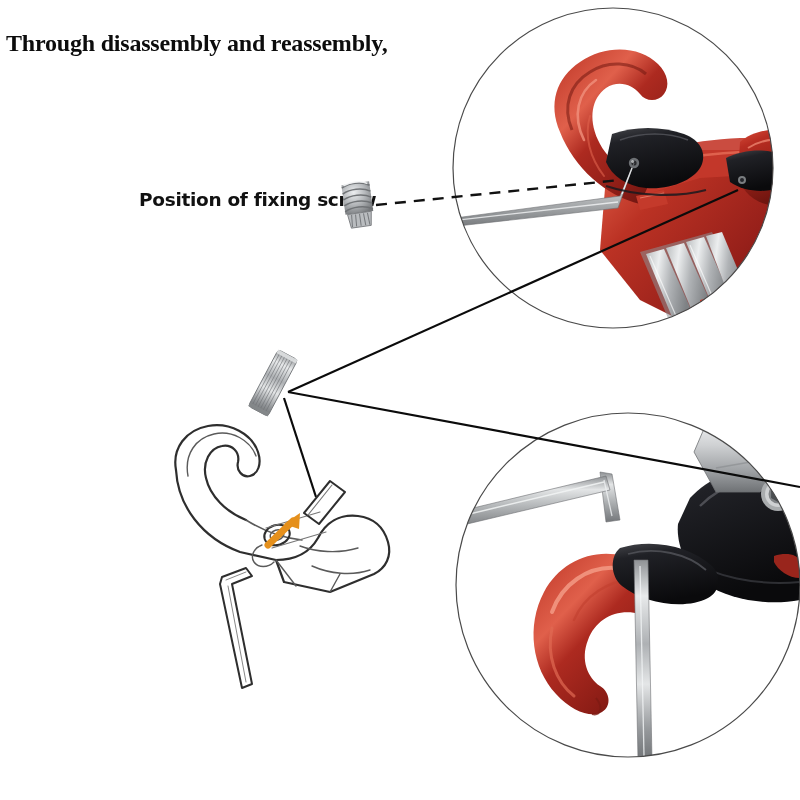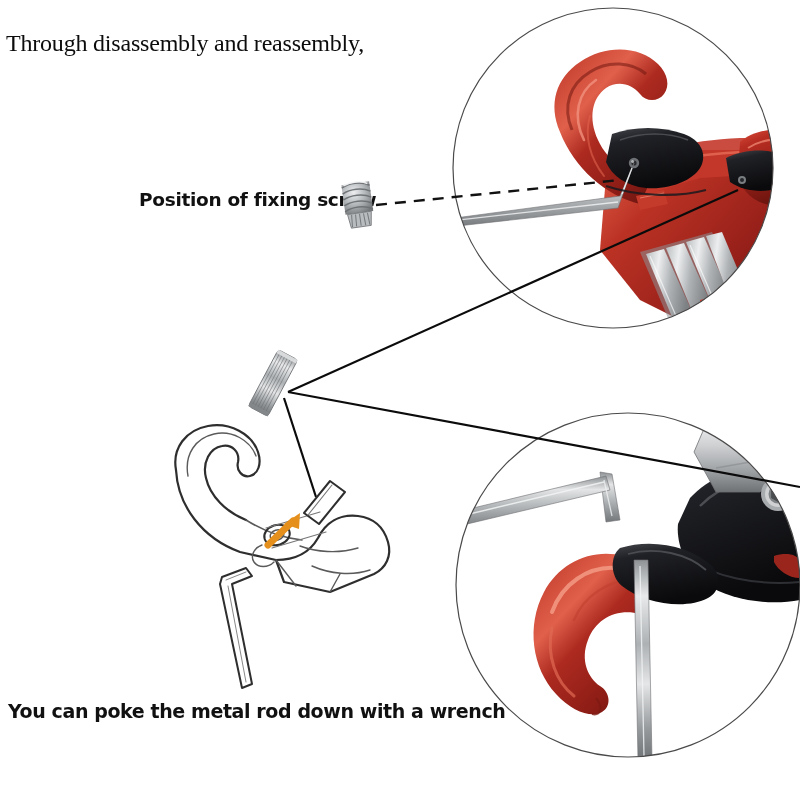--- a/index.html
+++ b/index.html
@@ -10,21 +10,21 @@
     font-family:"Liberation Sans", sans-serif;
     overflow:hidden;
     position:relative;
   }
   #stage{position:relative;width:800px;height:800px;background:#fff;}
 
   
   .headline{
     position:absolute;
     font-family:"Liberation Serif", serif;
-    font-weight:normal;
+    font-weight:bold;
     color:#0c0c0c;
     letter-spacing:-0.2px;
     white-space:nowrap;
   }
   #headline-line1{left:6px;  top:30px;  font-size:24px;}
   #headline-line2{left:12px; top:66px;  font-size:24px;}
 
   .caption{
     position:absolute;
     font-family:"DejaVu Sans", sans-serif;
@@ -39,21 +39,20 @@
   #art{position:absolute;left:0;top:0;width:800px;height:800px;}
 </style>
 </head>
 <body>
 
 <div id="stage">
 
   <div class="headline" id="headline-line1">Through disassembly and reassembly,</div>
 
   <div class="caption" id="screw-caption">Position of fixing screw</div>
-  <div class="caption" id="rod-caption">You can poke the metal rod down with a wrench</div>
 
   <svg id="art" viewBox="0 0 800 800">
     <defs>
 
       <linearGradient id="gRedA" x1="0" y1="0" x2="0.35" y2="1">
         <stop offset="0" stop-color="#d9503c"></stop>
         <stop offset="0.22" stop-color="#b82d22"></stop>
         <stop offset="0.55" stop-color="#9c2118"></stop>
         <stop offset="1" stop-color="#6e150f"></stop>
       </linearGradient>

